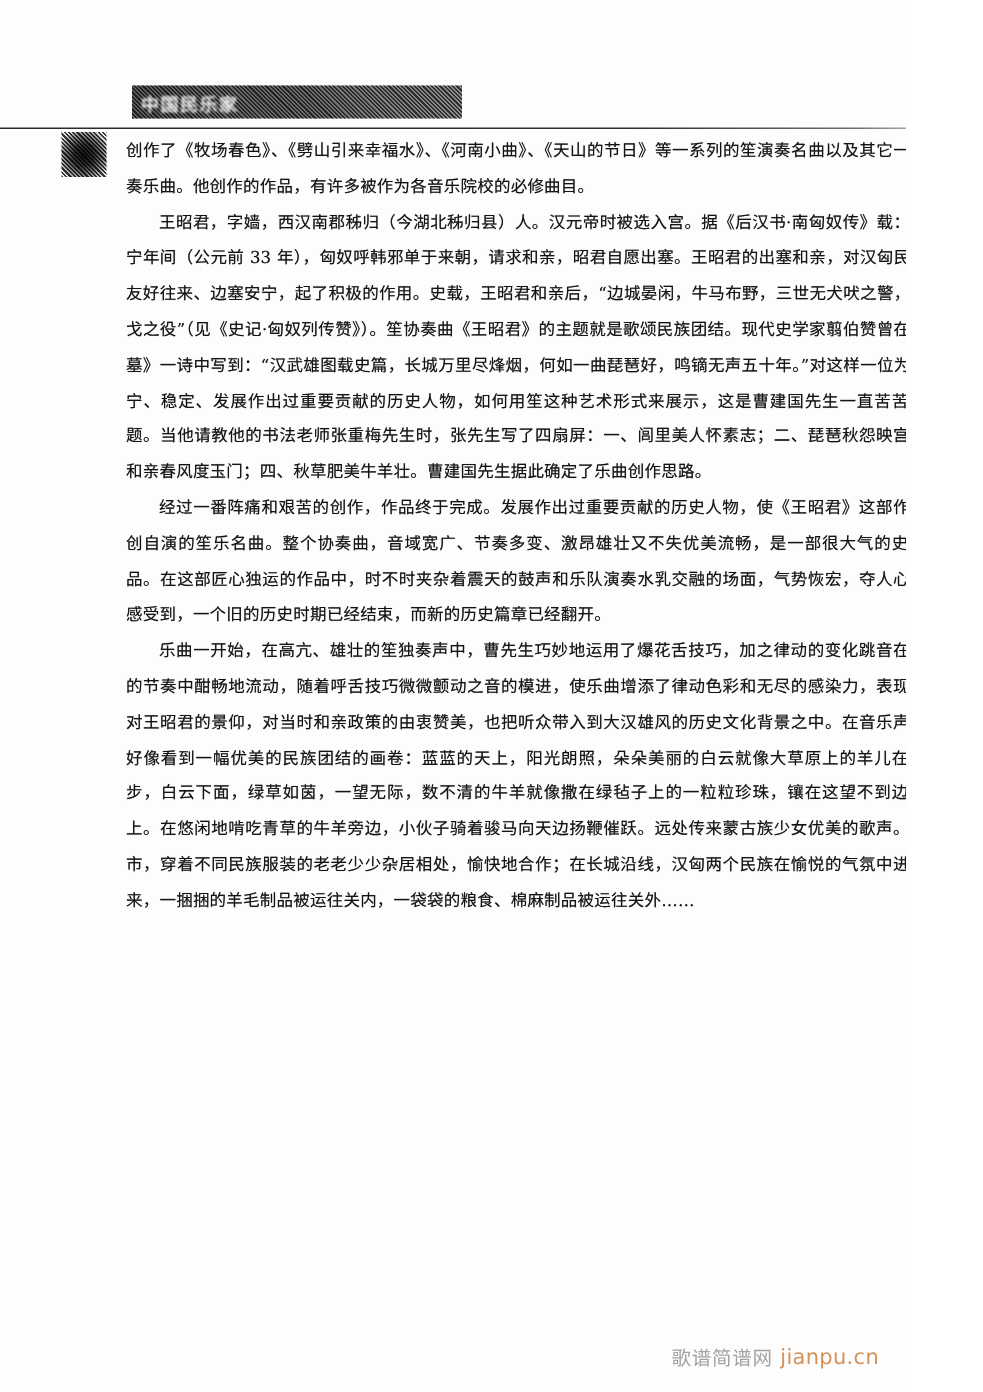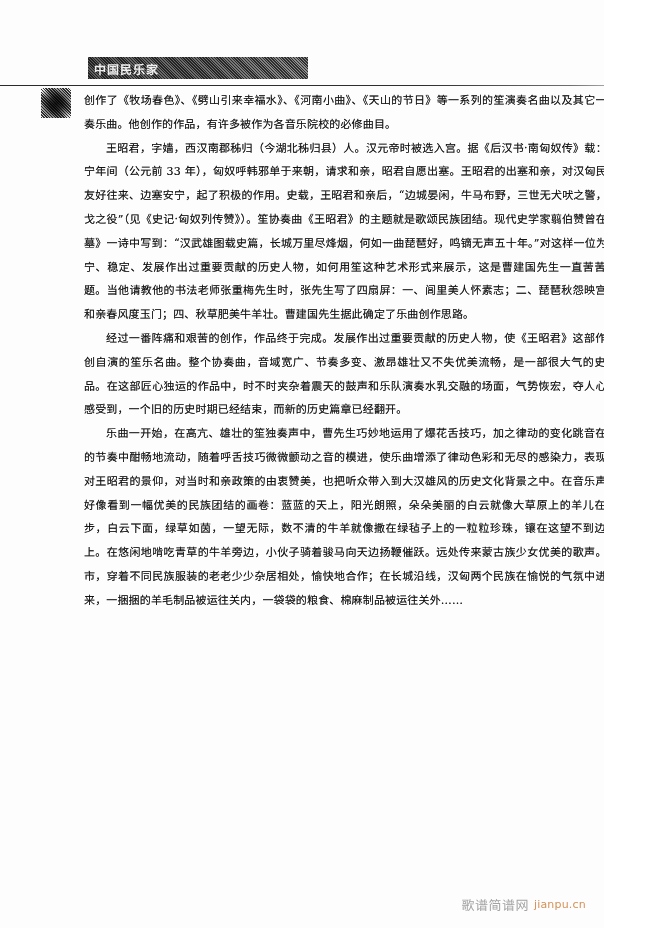--- a/index.html
+++ b/index.html
@@ -104,21 +104,21 @@
     gap: 5px;
     opacity: 0.92;
   }
   #watermark-cn {
     font-size: 13px;
     color: #9b9b9b;
     letter-spacing: 0.5px;
     font-family: "DejaVu Sans", "Liberation Sans", sans-serif;
   }
   #watermark-url {
-    font-size: 11px;
+    font-size: 14px;
     color: #d2884a;
     font-family: "DejaVu Sans", "Liberation Sans", sans-serif;
     letter-spacing: 0.2px;
   }
 </style>
 </head>
 <body>
 
 <div id="page">
 

